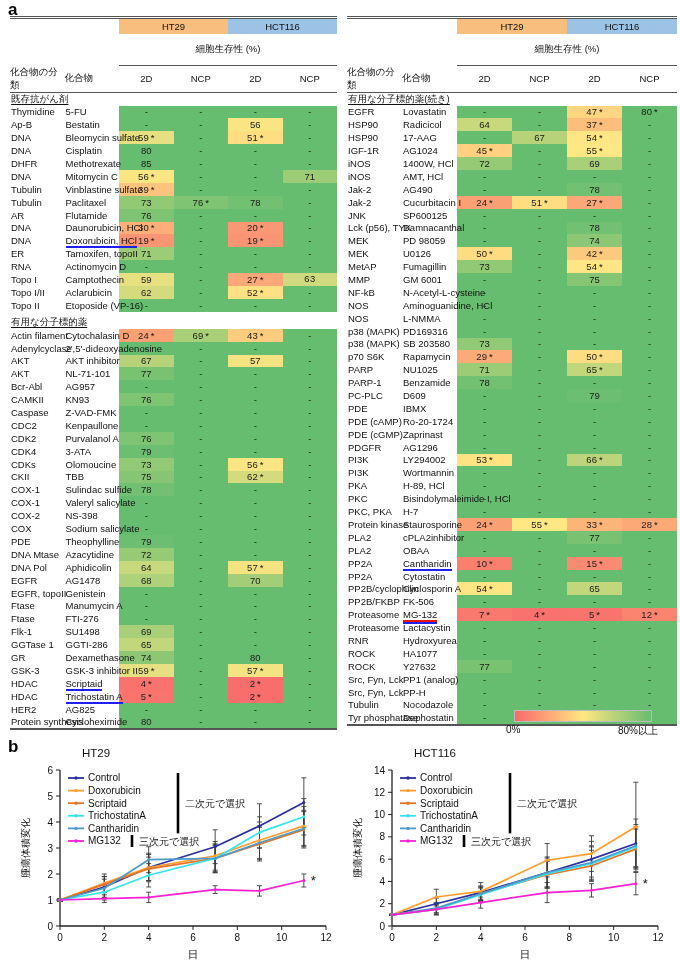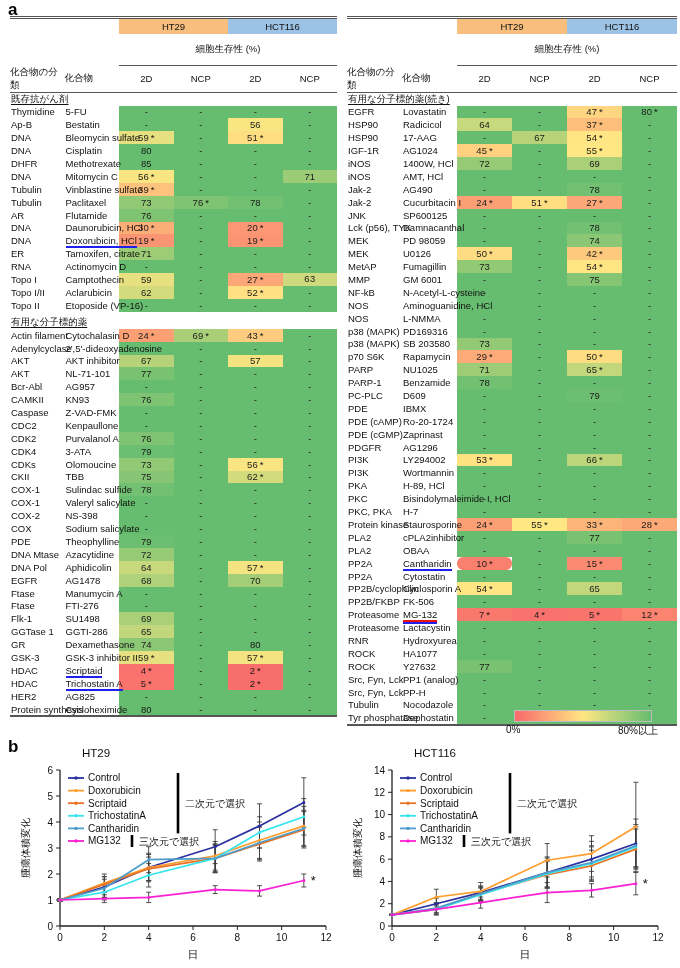--- a/index.html
+++ b/index.html
@@ -156,21 +156,21 @@
       <tr>
         <td class="cls">DNA</td>
         <td class="cmp"><span style="border-bottom: 2px solid rgb(32, 32, 238); padding-bottom: 0px;">Doxorubicin, HCl</span></td>
         <td class="val" style="background: rgb(250, 149, 115);">19<span class="star">*</span></td>
         <td class="val" style="background: rgb(102, 189, 111);">-</td>
         <td class="val" style="background: rgb(250, 149, 115);">19<span class="star">*</span></td>
         <td class="val" style="background: rgb(102, 189, 111);">-</td>
       </tr>
       <tr>
         <td class="cls">ER</td>
-        <td class="cmp"><span>Tamoxifen, citrate</span></td>
+        <td class="cmp"><span>Tamoxifen, topoII</span></td>
         <td class="val" style="background: rgb(157, 204, 118);">71</td>
         <td class="val" style="background: rgb(102, 189, 111);">-</td>
         <td class="val" style="background: rgb(102, 189, 111);">-</td>
         <td class="val" style="background: rgb(102, 189, 111);">-</td>
       </tr>
       <tr>
         <td class="cls">RNA</td>
         <td class="cmp"><span>Actinomycin D</span></td>
         <td class="val" style="background: rgb(102, 189, 111);">-</td>
         <td class="val" style="background: rgb(102, 189, 111);">-</td>
@@ -358,20 +358,28 @@
         <td class="val" style="background: rgb(102, 189, 111);">-</td>
         <td class="val" style="background: rgb(243, 228, 129);">57<span class="star">*</span></td>
         <td class="val" style="background: rgb(102, 189, 111);">-</td>
       </tr>
       <tr>
         <td class="cls">EGFR</td>
         <td class="cmp"><span>AG1478</span></td>
         <td class="val" style="background: rgb(175, 209, 121);">68</td>
         <td class="val" style="background: rgb(102, 189, 111);">-</td>
         <td class="val" style="background: rgb(163, 206, 119);">70</td>
+        <td class="val" style="background: rgb(102, 189, 111);">-</td>
+      </tr>
+      <tr>
+        <td class="cls">EGFR, topoII</td>
+        <td class="cmp"><span>Genistein</span></td>
+        <td class="val" style="background: rgb(102, 189, 111);">-</td>
+        <td class="val" style="background: rgb(102, 189, 111);">-</td>
+        <td class="val" style="background: rgb(102, 189, 111);">-</td>
         <td class="val" style="background: rgb(102, 189, 111);">-</td>
       </tr>
       <tr>
         <td class="cls">Ftase</td>
         <td class="cmp"><span>Manumycin A</span></td>
         <td class="val" style="background: rgb(102, 189, 111);">-</td>
         <td class="val" style="background: rgb(102, 189, 111);">-</td>
         <td class="val" style="background: rgb(102, 189, 111);">-</td>
         <td class="val" style="background: rgb(102, 189, 111);">-</td>
       </tr>
@@ -750,21 +758,21 @@
         <td class="cls">PLA2</td>
         <td class="cmp"><span>OBAA</span></td>
         <td class="val" style="background: rgb(102, 189, 111);">-</td>
         <td class="val" style="background: rgb(102, 189, 111);">-</td>
         <td class="val" style="background: rgb(102, 189, 111);">-</td>
         <td class="val" style="background: rgb(102, 189, 111);">-</td>
       </tr>
       <tr>
         <td class="cls">PP2A</td>
         <td class="cmp"><span style="border-bottom: 2px solid rgb(32, 32, 238); padding-bottom: 0px;">Cantharidin</span></td>
-        <td class="val" style="background: rgb(249, 128, 111); border-radius: 6px;">10<span class="star">*</span></td>
+        <td class="val" style="background: rgb(249, 128, 111);">10<span class="star">*</span></td>
         <td class="val" style="background: rgb(102, 189, 111);">-</td>
         <td class="val" style="background: rgb(250, 139, 114);">15<span class="star">*</span></td>
         <td class="val" style="background: rgb(102, 189, 111);">-</td>
       </tr>
       <tr>
         <td class="cls">PP2A</td>
         <td class="cmp"><span>Cytostatin</span></td>
         <td class="val" style="background: rgb(102, 189, 111);">-</td>
         <td class="val" style="background: rgb(102, 189, 111);">-</td>
         <td class="val" style="background: rgb(102, 189, 111);">-</td>

